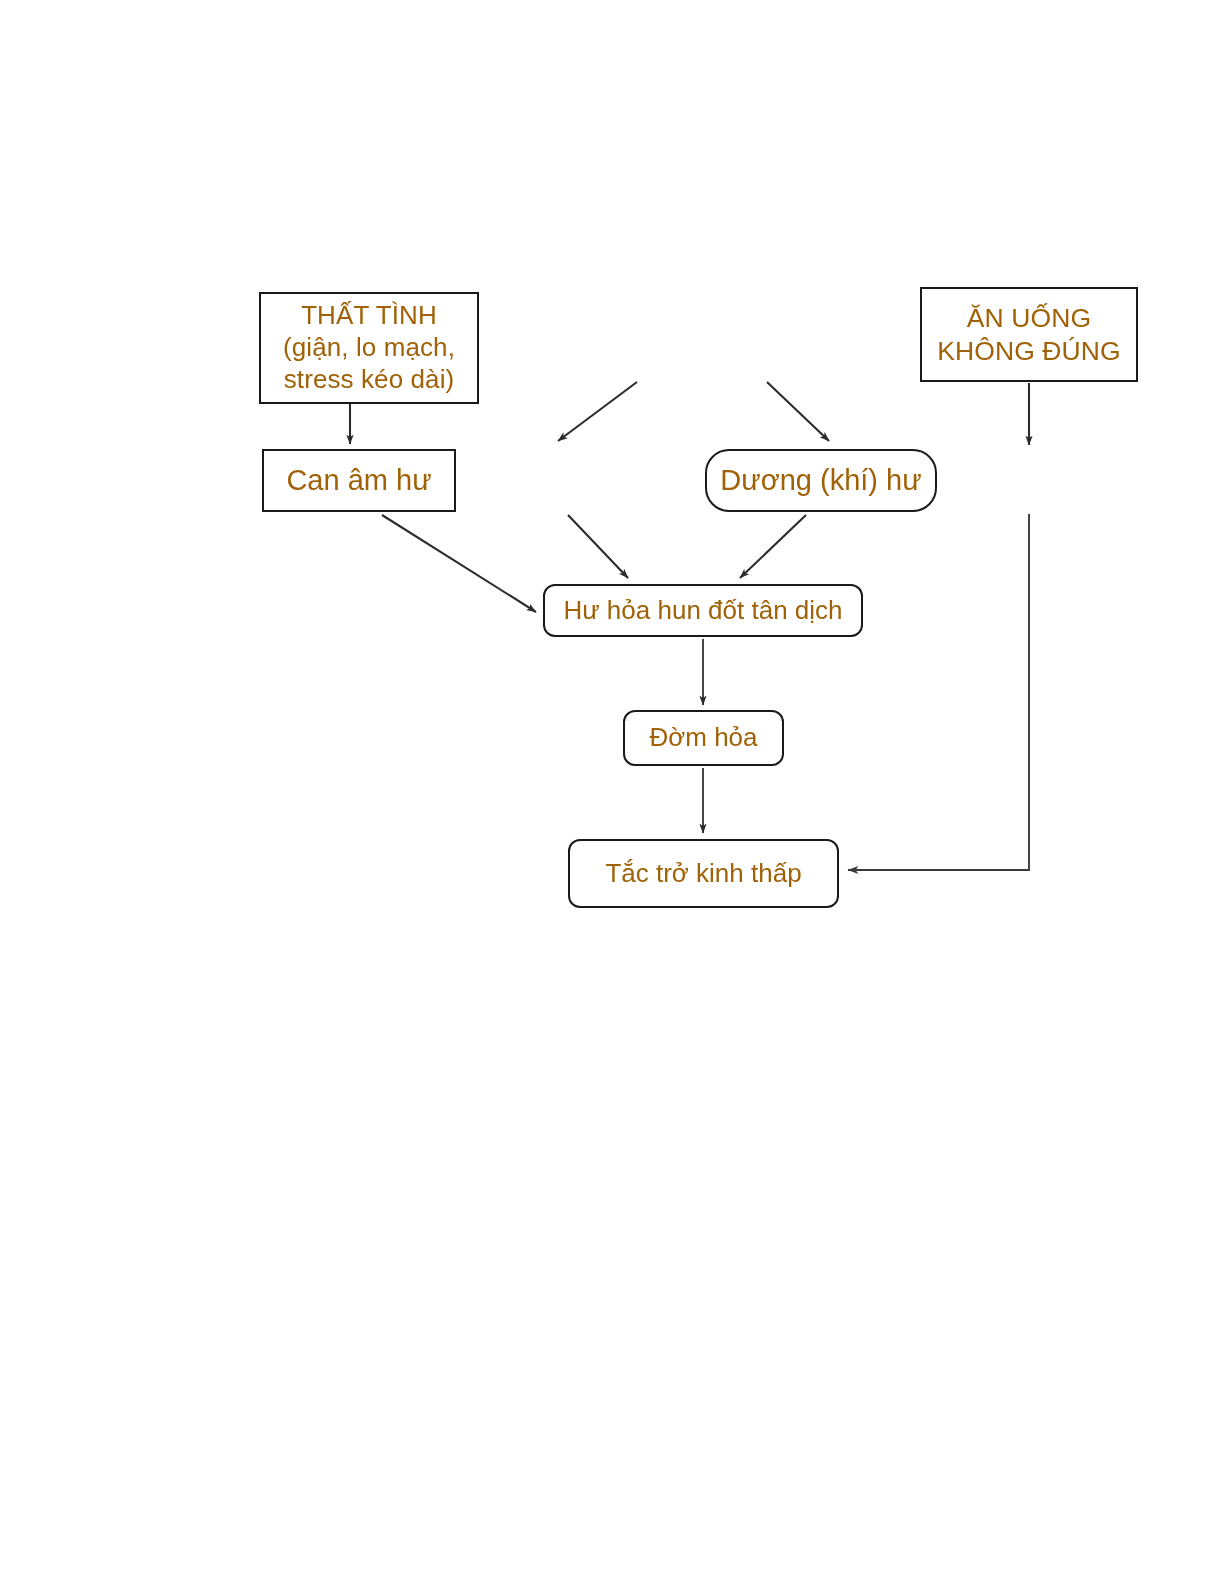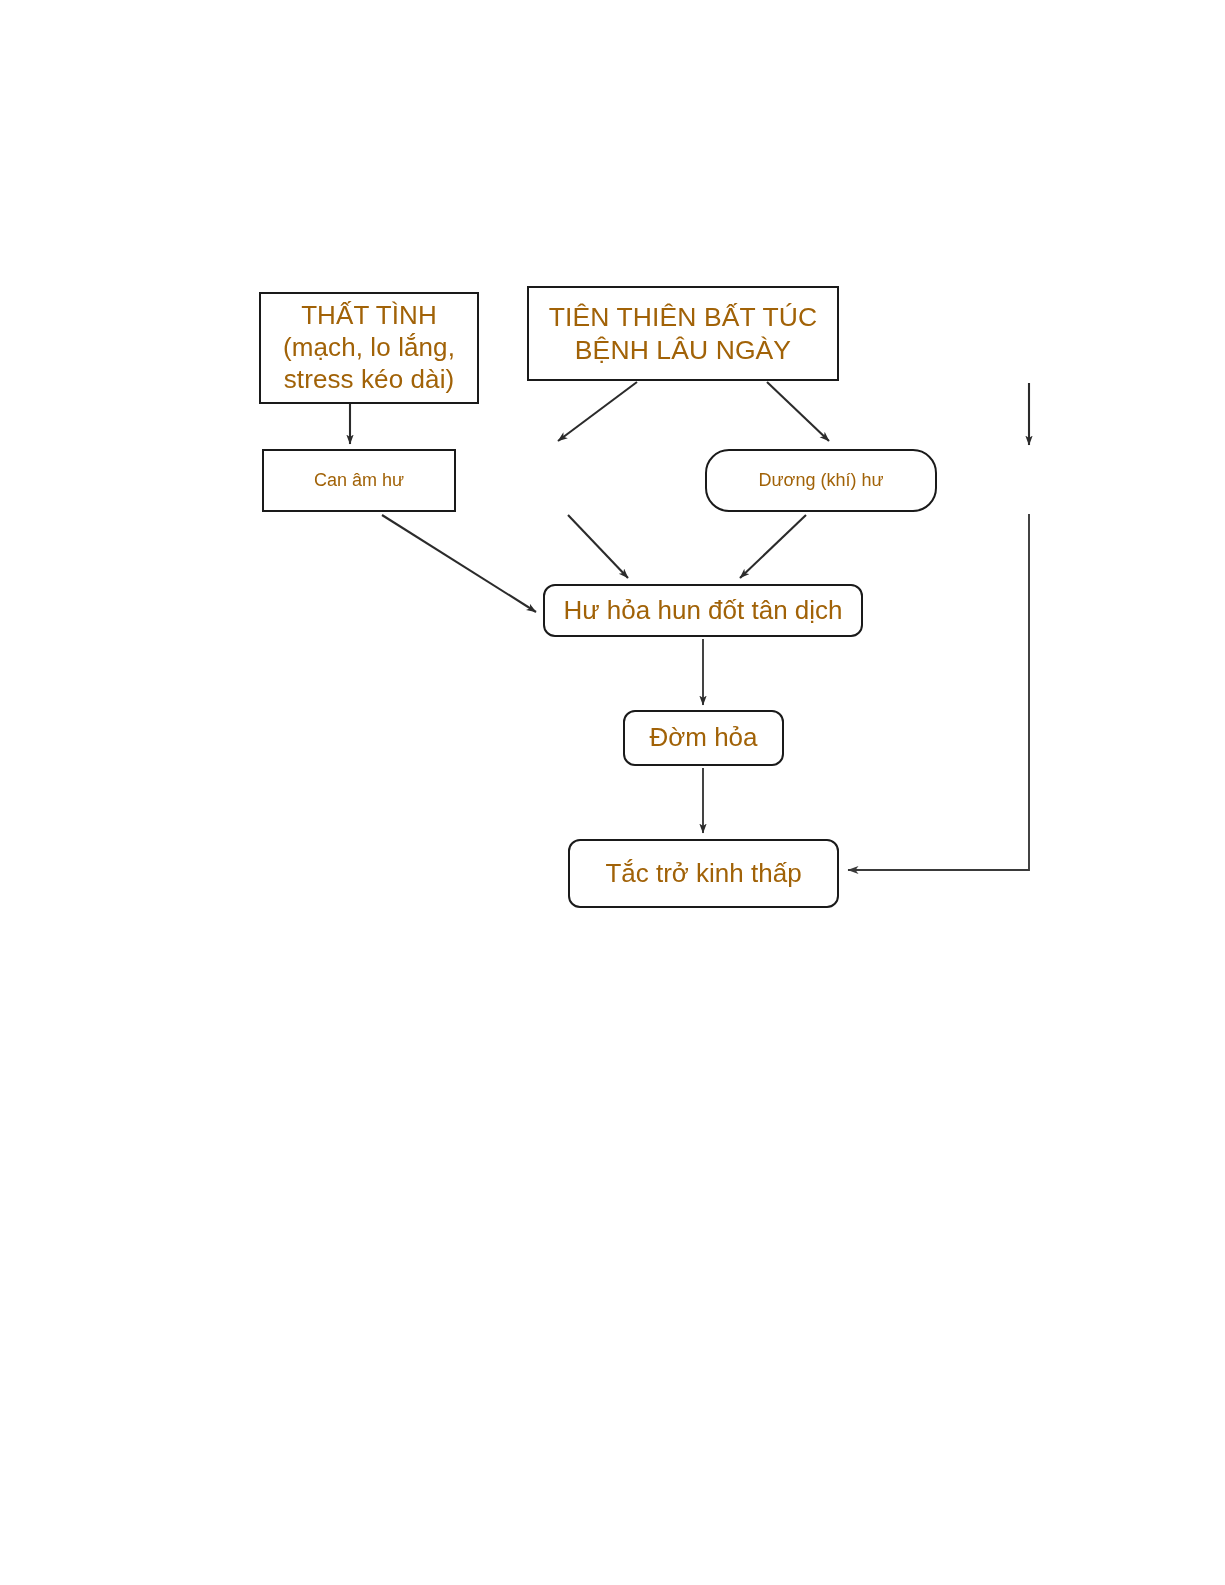--- a/index.html
+++ b/index.html
@@ -42,21 +42,21 @@
   }
   .node .line {
     display: block;
     white-space: nowrap;
   }
   .node-upper {
     font-size: 26.5px;
     letter-spacing: 0.1px;
   }
   .node-mid {
-    font-size: 18px;
+    font-size: 29px;
   }
   .node-lower {
     font-size: 26px;
     border-radius: 12px;
   }
   
   #node-that-tinh      { left: 259px; top: 292px;  width: 220px; height: 112px; font-size: 26px; }
   #node-tien-thien     { left: 527px; top: 286px;  width: 312px; height: 95px; }
   #node-an-uong        { left: 920px; top: 287px;  width: 218px; height: 95px; }
 
@@ -100,29 +100,29 @@
 
     <line x1="703" y1="639" x2="703" y2="705" stroke="#3a3a3a" stroke-width="1.9" marker-end="url(#arrowhead)"></line>
 
     <line x1="703" y1="768" x2="703" y2="833" stroke="#3a3a3a" stroke-width="1.9" marker-end="url(#arrowhead)"></line>
 
     <path d="M1029,514 L1029,870 L848,870" fill="none" stroke="#3a3a3a" stroke-width="1.9" marker-end="url(#arrowhead-thin)"></path>
   </svg>
 
   <div class="node node-upper" id="node-that-tinh">
     <span class="line">THẤT TÌNH</span>
-    <span class="line">(mạch, lo lắng,</span>
+    <span class="line">(giận, lo mạch,</span>
     <span class="line">stress kéo dài)</span>
   </div>
 
-  <div class="node node-upper" id="node-tien-thien">
-    <span class="line">TIÊN THIÊN BẤT TÚC</span>
-    <span class="line">BỆNH LÂU NGÀY</span>
+
+  <div class="node node-upper" id="node-an-uong">
+    <span class="line">ĂN UỐNG</span>
+    <span class="line">KHÔNG ĐÚNG</span>
   </div>
-
 
   <div class="node node-mid" id="node-can-am-hu">
     <span class="line">Can âm hư</span>
   </div>
 
 
   <div class="node node-mid" id="node-duong-khi-hu">
     <span class="line">Dương (khí) hư</span>
   </div>
 

